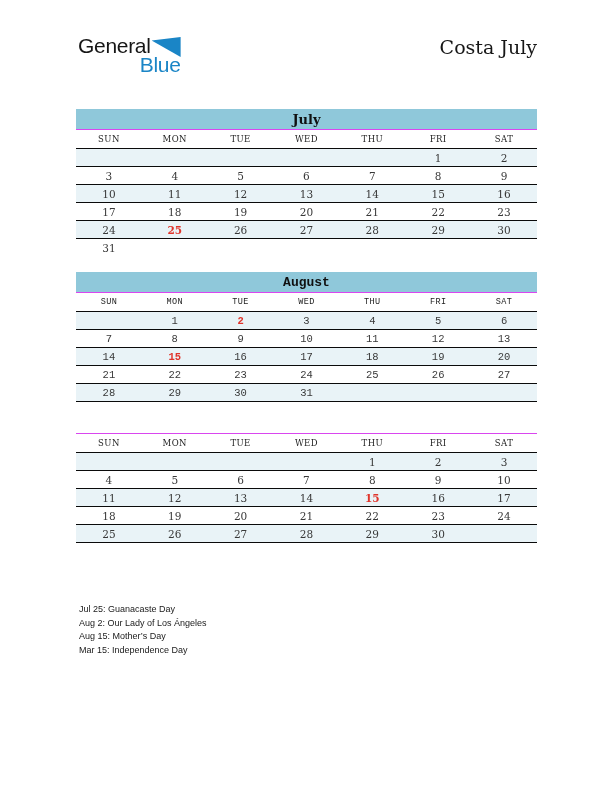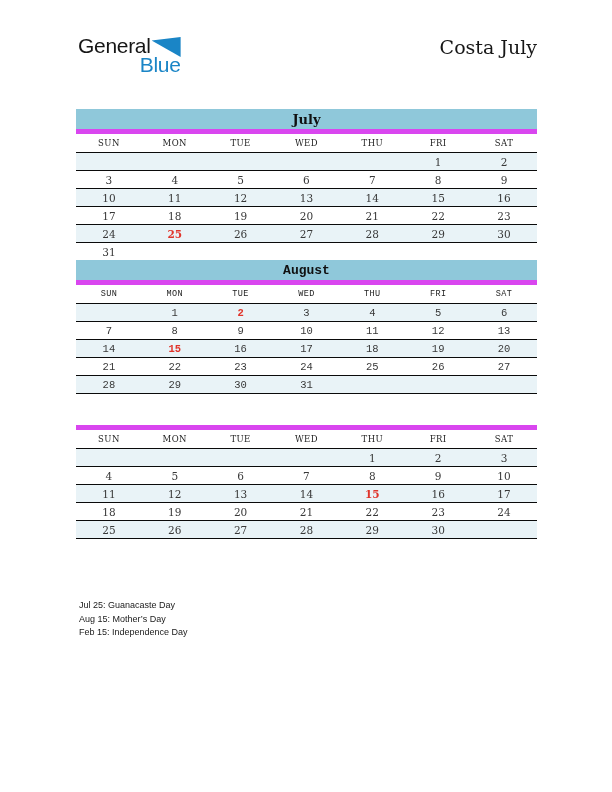--- a/index.html
+++ b/index.html
@@ -59,31 +59,31 @@
     font-size:19px;
     line-height:24px;
     color:#161616;
   }
   
   .month-table{
     width:461px;
     border-collapse:collapse;
     table-layout:fixed;
   }
-  #months .month-table:nth-of-type(1){margin-bottom:0;}
+  #months .month-table:nth-of-type(1){margin-bottom:16px;}
   #months .month-table:nth-of-type(2){margin-bottom:31px;font-family:Liberation Mono, monospace;}
   .month-table td{text-align:center;padding:0;}
   .month-header-row td{
     background:var(--month-header-bg,#8FC8DA);
     height:20px;
     font-weight:bold;
     font-size:13px;
     color:#101010;
   }
-  .weekday-row{border-top:5px solid #d946ef;}
+  .weekday-row{border-top:1px solid #d946ef;}
   .weekday-row td{
     height:18px;
     font-size:8.5px;
     letter-spacing:0.4px;
     color:#1c1c1c;
   }
   .week-row td{
     height:17px;
     font-size:10.5px;
     color:#383838;
@@ -315,18 +315,19 @@
               <td>29</td>
               <td>30</td>
               <td></td>
             </tr>
           </tbody>
         </table>
       </div>
 
     <div id="holidays">
         <div>Jul 25: Guanacaste Day</div>
+        <div>Aug 2: Our Lady of Los Ángeles</div>
         <div>Aug 15: Mother’s Day</div>
-        <div>Feb 15: Independence Day</div>
+        <div>Mar 15: Independence Day</div>
       </div>
 
   </div>
 </div>
 
 </body></html>

